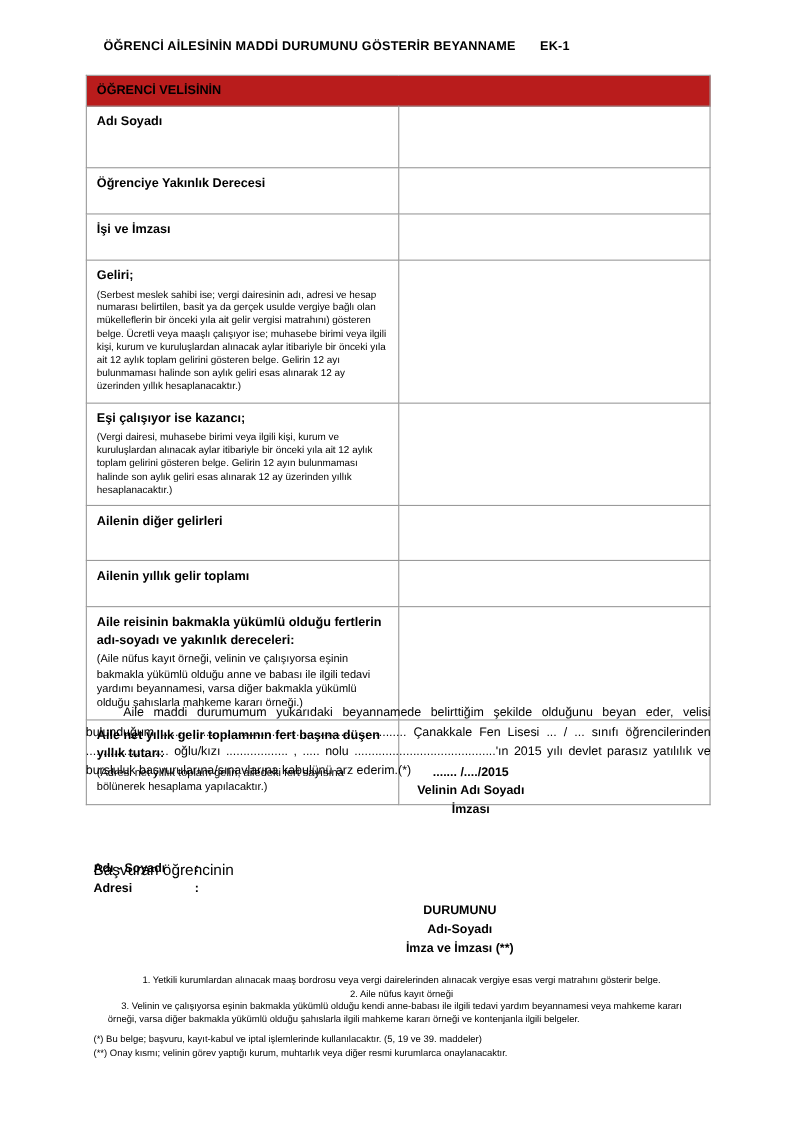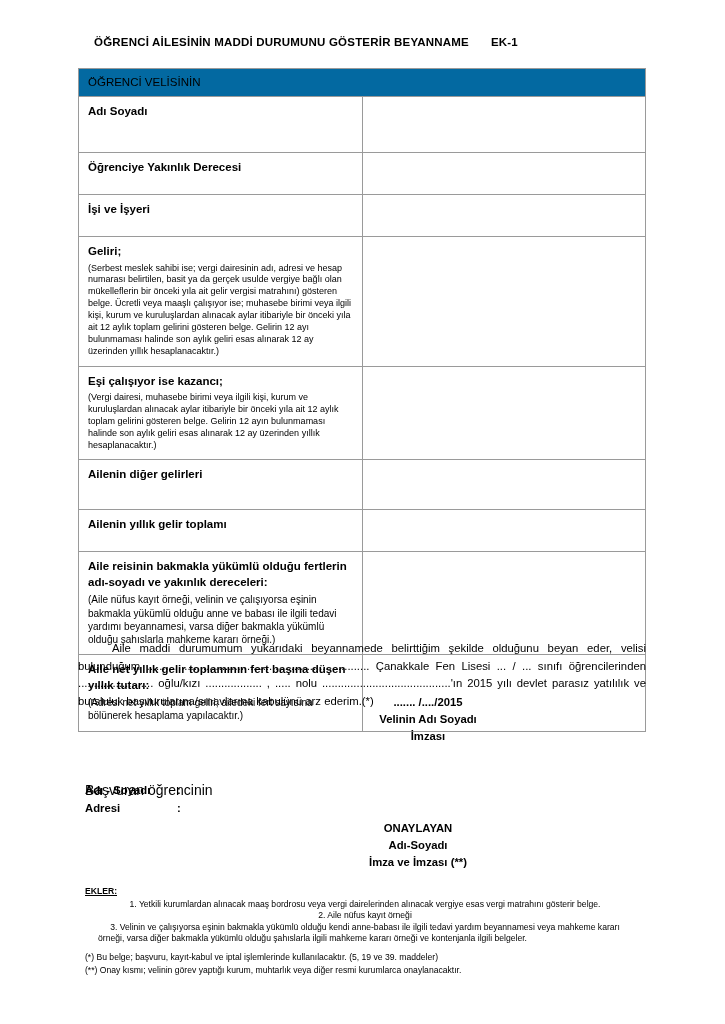--- a/index.html
+++ b/index.html
@@ -41,22 +41,22 @@
     width: 568px;
     border-collapse: collapse;
     table-layout: fixed;
   }
   table.main td {
     border: 1px solid #9a9a9a;
     vertical-align: top;
     padding: 7px 9px 8px 9px;
   }
   td.header-cell {
-    background: #0369a1;
-    font-weight: normal;
+    background: #b91c1c;
+    font-weight: bold;
     font-size: 11.5px;
     padding: 6px 9px 7px 9px;
   }
   td.label {
     width: 320px;
   }
   td.value {
     width: 246px;
   }
   .lbl-bold {
@@ -186,21 +186,21 @@
 
       <tr class="row-rel">
         <td class="label">
           <div class="lbl-bold">Öğrenciye Yakınlık Derecesi</div>
         </td>
         <td class="value"></td>
       </tr>
 
       <tr class="row-job">
         <td class="label">
-          <div class="lbl-bold">İşi ve İşyeri</div>
+          <div class="lbl-bold">İşi ve İmzası</div>
         </td>
         <td class="value"></td>
       </tr>
 
       <tr>
         <td class="label">
           <div class="lbl-bold">Geliri;</div>
           <div class="lbl-small">(Serbest meslek sahibi ise; vergi dairesinin adı, adresi ve hesap numarası belirtilen, basit ya da gerçek usulde vergiye bağlı olan mükelleflerin bir önceki yıla ait gelir vergisi matrahını) gösteren belge. Ücretli veya maaşlı çalışıyor ise; muhasebe birimi veya ilgili kişi, kurum ve kuruluşlardan alınacak aylar itibariyle bir önceki yıla ait 12 aylık toplam gelirini gösteren belge. Gelirin 12 ayı bulunmaması halinde son aylık geliri esas alınarak 12 ay üzerinden yıllık hesaplanacaktır.)</div>
         </td>
         <td class="value"></td>
@@ -265,27 +265,26 @@
       <span></span>
     </div>
     <div class="fld">
       <span class="k">Adresi</span>
       <span class="c">:</span>
       <span></span>
     </div>
   </div>
 
   <div id="approver">
-    <div>ONAYLAYAN</div>
+    <div>DURUMUNU</div>
     <div>Adı-Soyadı</div>
     <div>İmza ve İmzası (**)</div>
   </div>
 
   <div id="footnotes">
-    <div class="ek-title">EKLER:</div>
     <div class="item">1. Yetkili kurumlardan alınacak maaş bordrosu veya vergi dairelerinden alınacak vergiye esas vergi matrahını gösterir belge.</div>
     <div class="item">2. Aile nüfus kayıt örneği</div>
     <div class="item">3. Velinin ve çalışıyorsa eşinin bakmakla yükümlü olduğu kendi anne-babası ile ilgili tedavi yardım beyannamesi veya mahkeme kararı</div>
     <div class="sub">örneği, varsa diğer bakmakla yükümlü olduğu şahıslarla ilgili mahkeme kararı örneği ve kontenjanla ilgili belgeler.</div>
     <div class="stars">
       <div>(*) Bu belge; başvuru, kayıt-kabul ve iptal işlemlerinde kullanılacaktır. (5, 19 ve 39. maddeler)</div>
       <div>(**) Onay kısmı; velinin görev yaptığı kurum, muhtarlık veya diğer resmi kurumlarca onaylanacaktır.</div>
     </div>
   </div>
 

